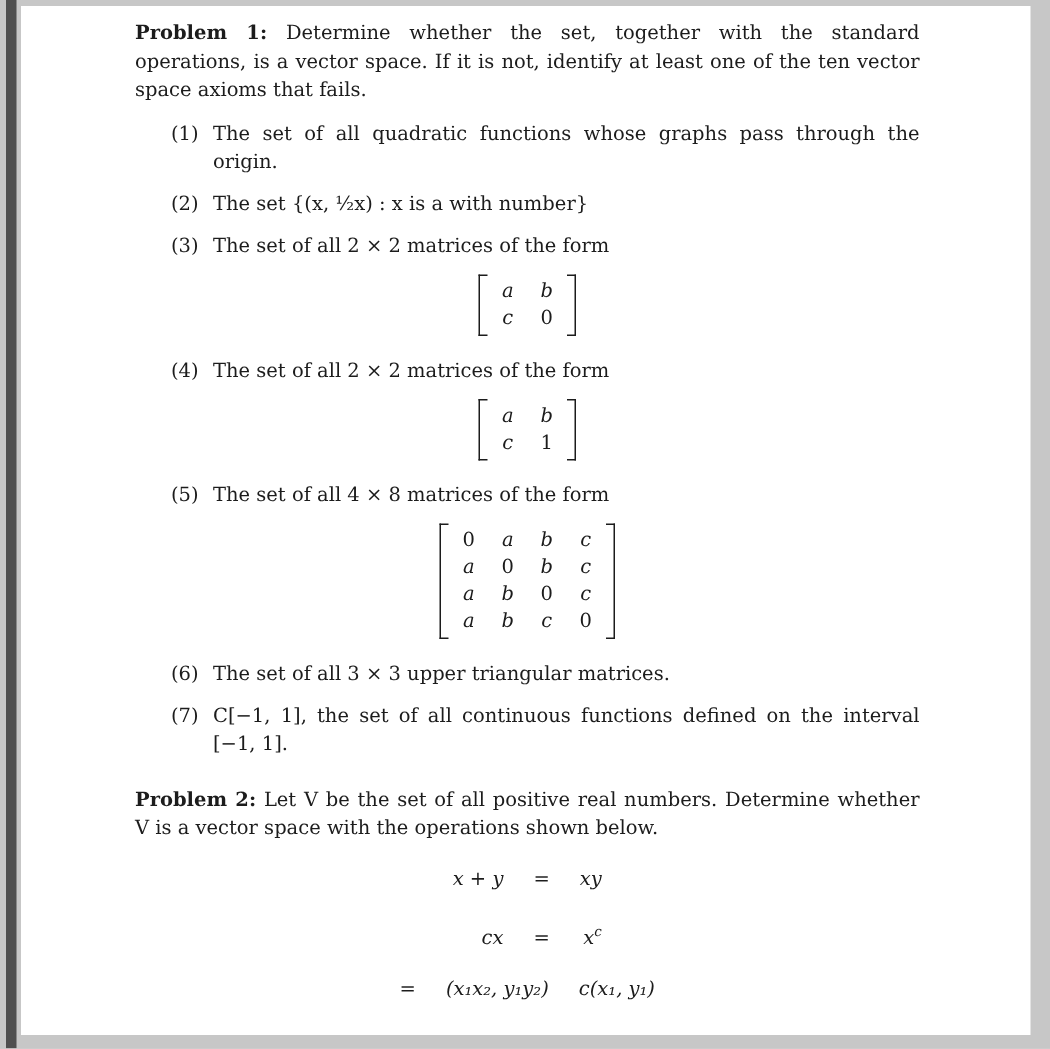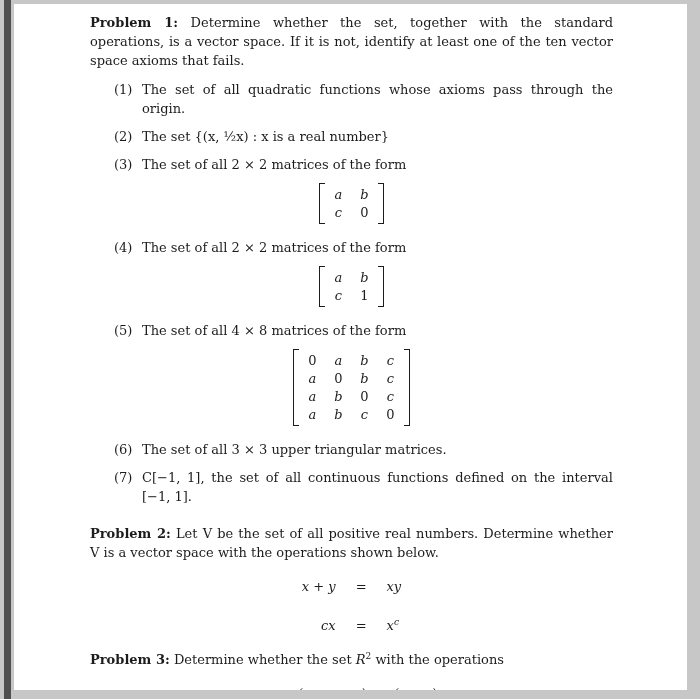--- a/index.html
+++ b/index.html
@@ -32,44 +32,44 @@
   .left-b  { border-left:1.2px solid #1c1c1c; border-top:1.2px solid #1c1c1c; border-bottom:1.2px solid #1c1c1c; }
   .right-b { border-right:1.2px solid #1c1c1c; border-top:1.2px solid #1c1c1c; border-bottom:1.2px solid #1c1c1c; }
   .mgrid { display:grid; column-gap:15px; row-gap:3px; padding:4px 8px; line-height:15px; }
   .mcell { text-align:center; font-style:italic; }
   .mcell.num { font-style:normal; }
 
   .eqblock { display:flex; justify-content:center; margin:15px 0; }
   .eqgrid { display:grid; grid-template-columns:auto auto auto; column-gap:10px; row-gap:5px; align-items:baseline;gap:20px; }
   .lhs { text-align:right; font-style:italic; }
   .eqs { text-align:center; }
-  .rhs { text-align:left; font-style:italic; }
+  .rhs { text-align:right; font-style:italic; }
   .mathvar { font-style:italic; }
   sup { font-size:9px; line-height:0; }
 </style>
 </head>
 <body>
 
 <div class="screen">
   <div class="scrollbar"></div>
 
   <div class="page">
 
     <p class="para"><b class="plabel">Problem 1:</b> <span>Determine whether the set, together with the standard operations, is a vector space. If it is not, identify at least one of the ten vector space axioms that fails.</span></p>
 
     <div class="items">
 
       <div class="item">
         <span class="inum">(1)</span>
-        <span class="itext">The set of all quadratic functions whose axioms pass through the origin.</span>
+        <span class="itext">The set of all quadratic functions whose graphs pass through the origin.</span>
       </div>
 
       <div class="item">
         <span class="inum">(2)</span>
-        <span class="itext">The set {(x, ½x) : x is a real number}</span>
+        <span class="itext">The set {(x, ½x) : x is a with number}</span>
       </div>
 
       <div class="item">
         <span class="inum">(3)</span>
         <span class="itext">The set of all 2 × 2 matrices of the form</span>
       </div>
 
       <div class="matrix-wrap">
         <span class="bracket left-b"></span>
         <span class="mgrid" style="grid-template-columns: repeat(2, minmax(11px, auto));">
@@ -142,21 +142,20 @@
       <div class="eqgrid">
         <span class="lhs">x + y</span>
         <span class="eqs">=</span>
         <span class="rhs">xy</span>
         <span class="lhs">cx</span>
         <span class="eqs">=</span>
         <span class="rhs"><span>x</span><sup>c</sup></span>
       </div>
     </div>
 
-    <p class="para"><b class="plabel">Problem 3:</b> <span>Determine whether the set </span><span class="mathvar">R</span><sup>2</sup><span> with the operations</span></p>
 
     <div class="eqblock">
       <div class="eqgrid">
         <span class="eqs">=</span>
         <span class="rhs">(x₁x₂, y₁y₂)</span>
         <span class="lhs">c(x₁, y₁)</span>
         <span class="eqs">=</span>
         <span class="rhs">(cx₁, cy₁)</span>
       </div>
     </div>

